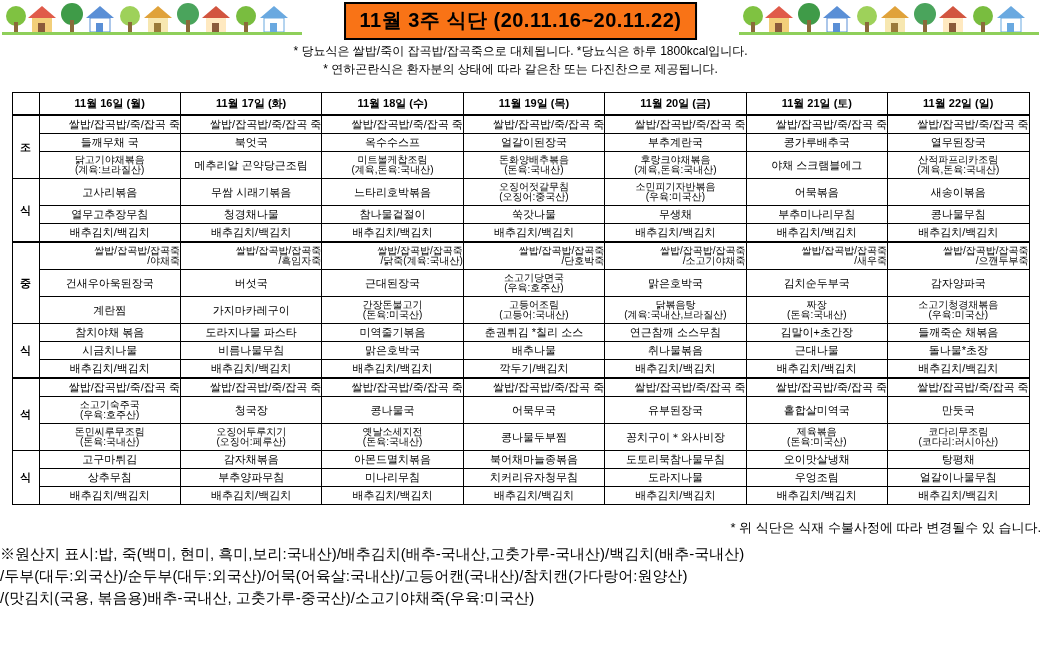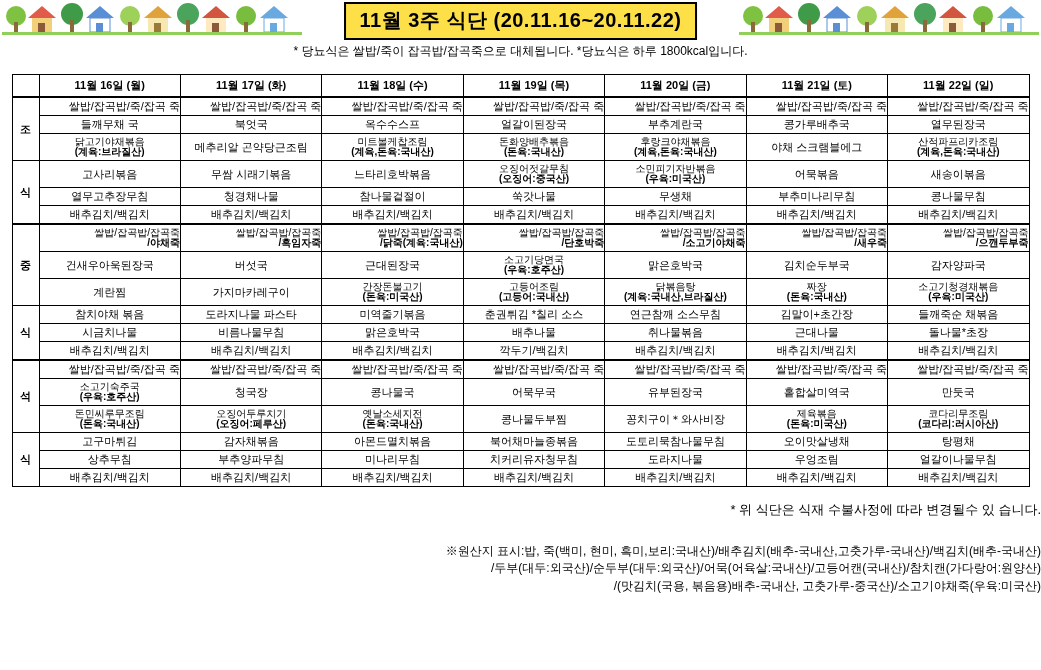--- a/index.html
+++ b/index.html
@@ -37,21 +37,21 @@
   .deco.right { right: 2px; }
   .title-wrap {
     position: absolute;
     left: 50%;
     transform: translateX(-50%);
     top: 2px;
   }
   .title-box {
     border: 2px solid #000;
     padding: 3px 14px 4px 14px;
-    background: #fde047;
+    background: #f97316;
     font-size: 20px;
     font-weight: bold;
     letter-spacing: 0.5px;
     white-space: nowrap;
   }
 
   
   .notices {
     text-align: center;
     font-size: 12px;
@@ -105,38 +105,37 @@
     font-size: 11px;
   }
   td.cell.two {
     line-height: 1.05;
     font-size: 10px;
     height: 26px;
   }
   .sub {
     display: block;
     font-size: 10px;
-    font-weight: bold;
   }
   tr.blockstart td {
     border-top: 2px solid #000;
   }
 
   
   .footer-note {
     text-align: right;
     font-size: 13px;
     margin-top: 9px;
     white-space: nowrap;
   }
   .origin {
-    text-align: right;
-    font-size: 12px;
+    text-align: left;
+    font-size: 15px;
     line-height: 1.45;
-    margin-top: 24px;
+    margin-top: 6px;
   }
   .origin div { white-space: nowrap; }
 </style>
 </head>
 <body>
 
 <div class="page">
 
   <div class="topband">
     <div class="deco left">
@@ -206,20 +205,21 @@
             <rect x="262" y="18" width="20" height="14" fill="#ffffff" stroke="#6aa9e0"></rect>
             <rect x="268" y="23" width="7" height="9" fill="#6aa9e0"></rect>
           <rect x="0" y="32" width="300" height="3" fill="#8fcf5a"></rect>
         </g>
       </svg>
     </div>
   </div>
 
   <div class="notices">
     <div>* 당뇨식은 쌀밥/죽이 잡곡밥/잡곡죽으로 대체됩니다. *당뇨식은 하루 1800kcal입니다.</div>
+    <div>* 연하곤란식은 환자분의 상태에 따라 갈은찬 또는 다진찬으로 제공됩니다.</div>
   </div>
 
   <table class="menu">
     <thead>
       <tr>
         <th class="corner"></th>
         <th class="dayhead">11월 16일 (월)</th>
         <th class="dayhead">11월 17일 (화)</th>
         <th class="dayhead">11월 18일 (수)</th>
         <th class="dayhead">11월 19일 (목)</th>

